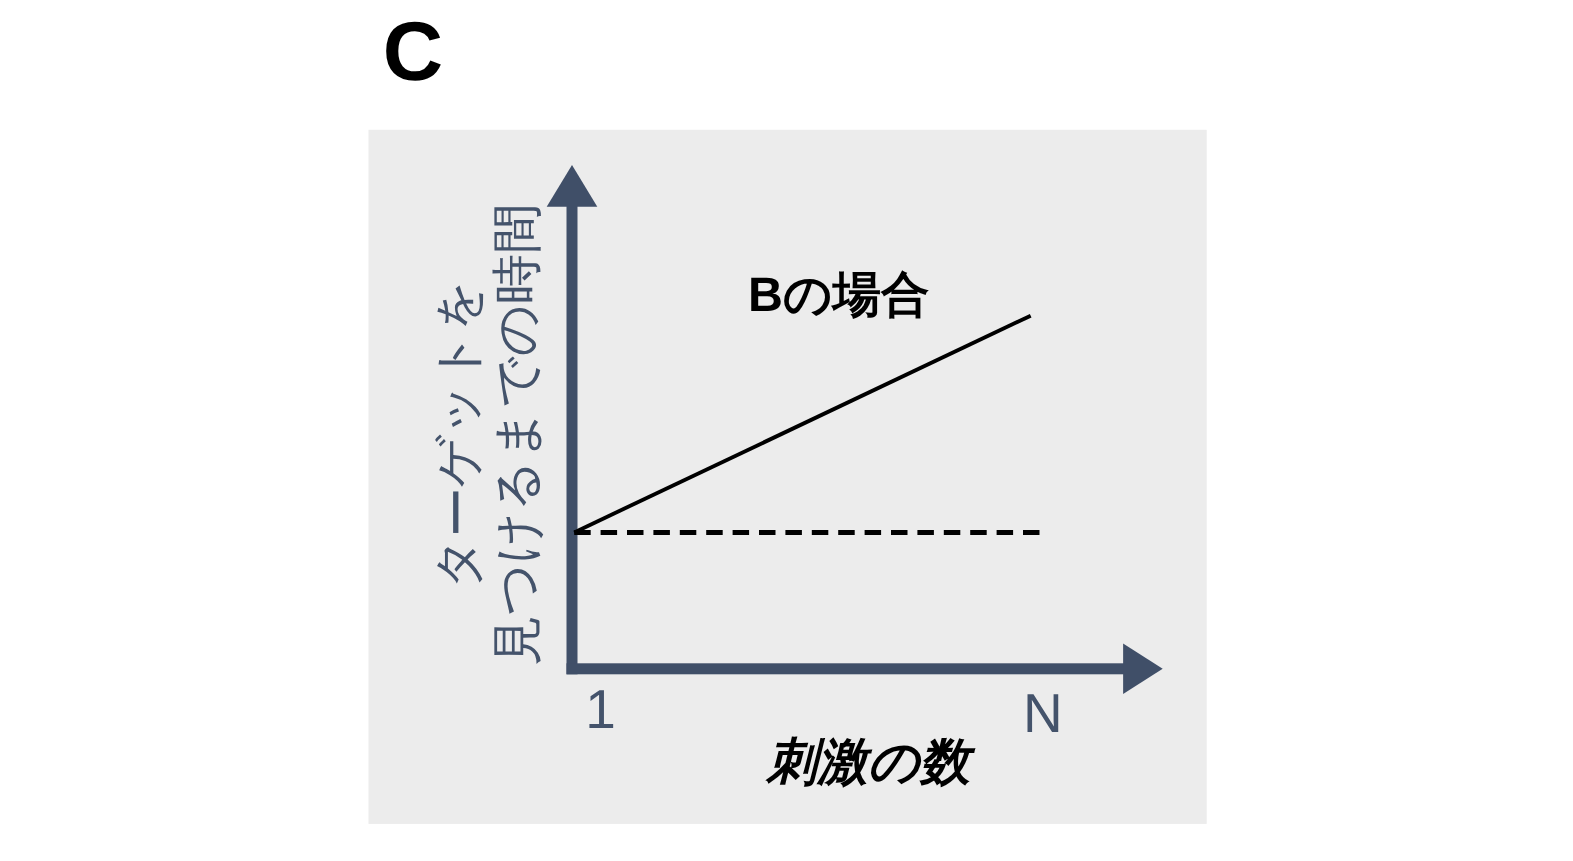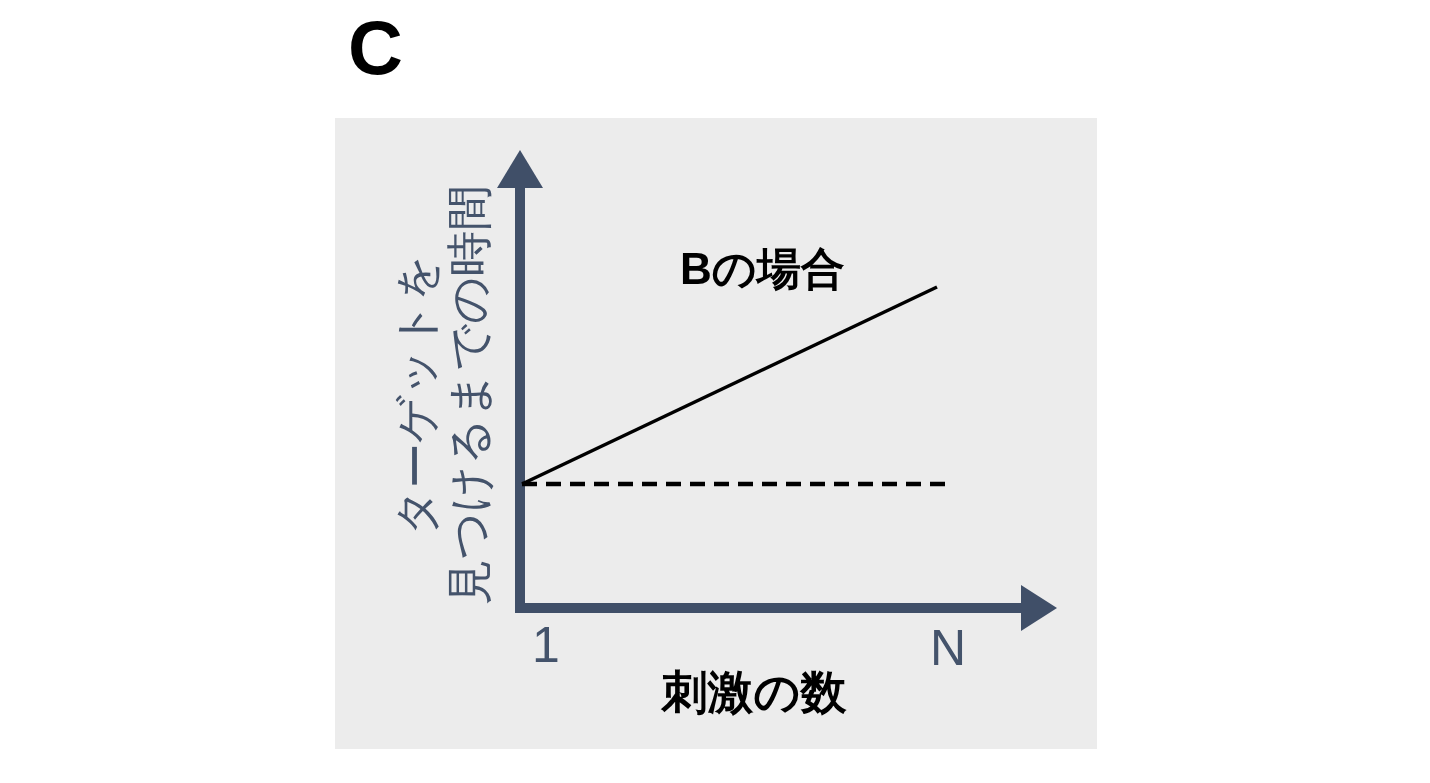--- a/index.html
+++ b/index.html
@@ -43,24 +43,25 @@
 
   .tick {
     position: absolute; color: #44536b;
     font-size: 50px; line-height: 1.1;
     width: 60px; text-align: center;
   }
   .tick-1 { left: 181px; top: 500px; }
   .tick-n { left: 583px; top: 503px; }
 
   .xlabel {
-    position: absolute; left: 314px; top: 549px;
-    width: 210px; text-align: center;
+    position: absolute; left: 337px; top: 549px;
+    width: 210px; text-align: right;
     font-size: 46px; font-weight: bold; color: #000000; line-height: 1.1;
     white-space: nowrap;
+    font-style: italic;
   }
 </style>
 </head>
 <body>
 
 <div class="page">
 
   <div class="panel-label">C</div>
 
   <div class="panel">

